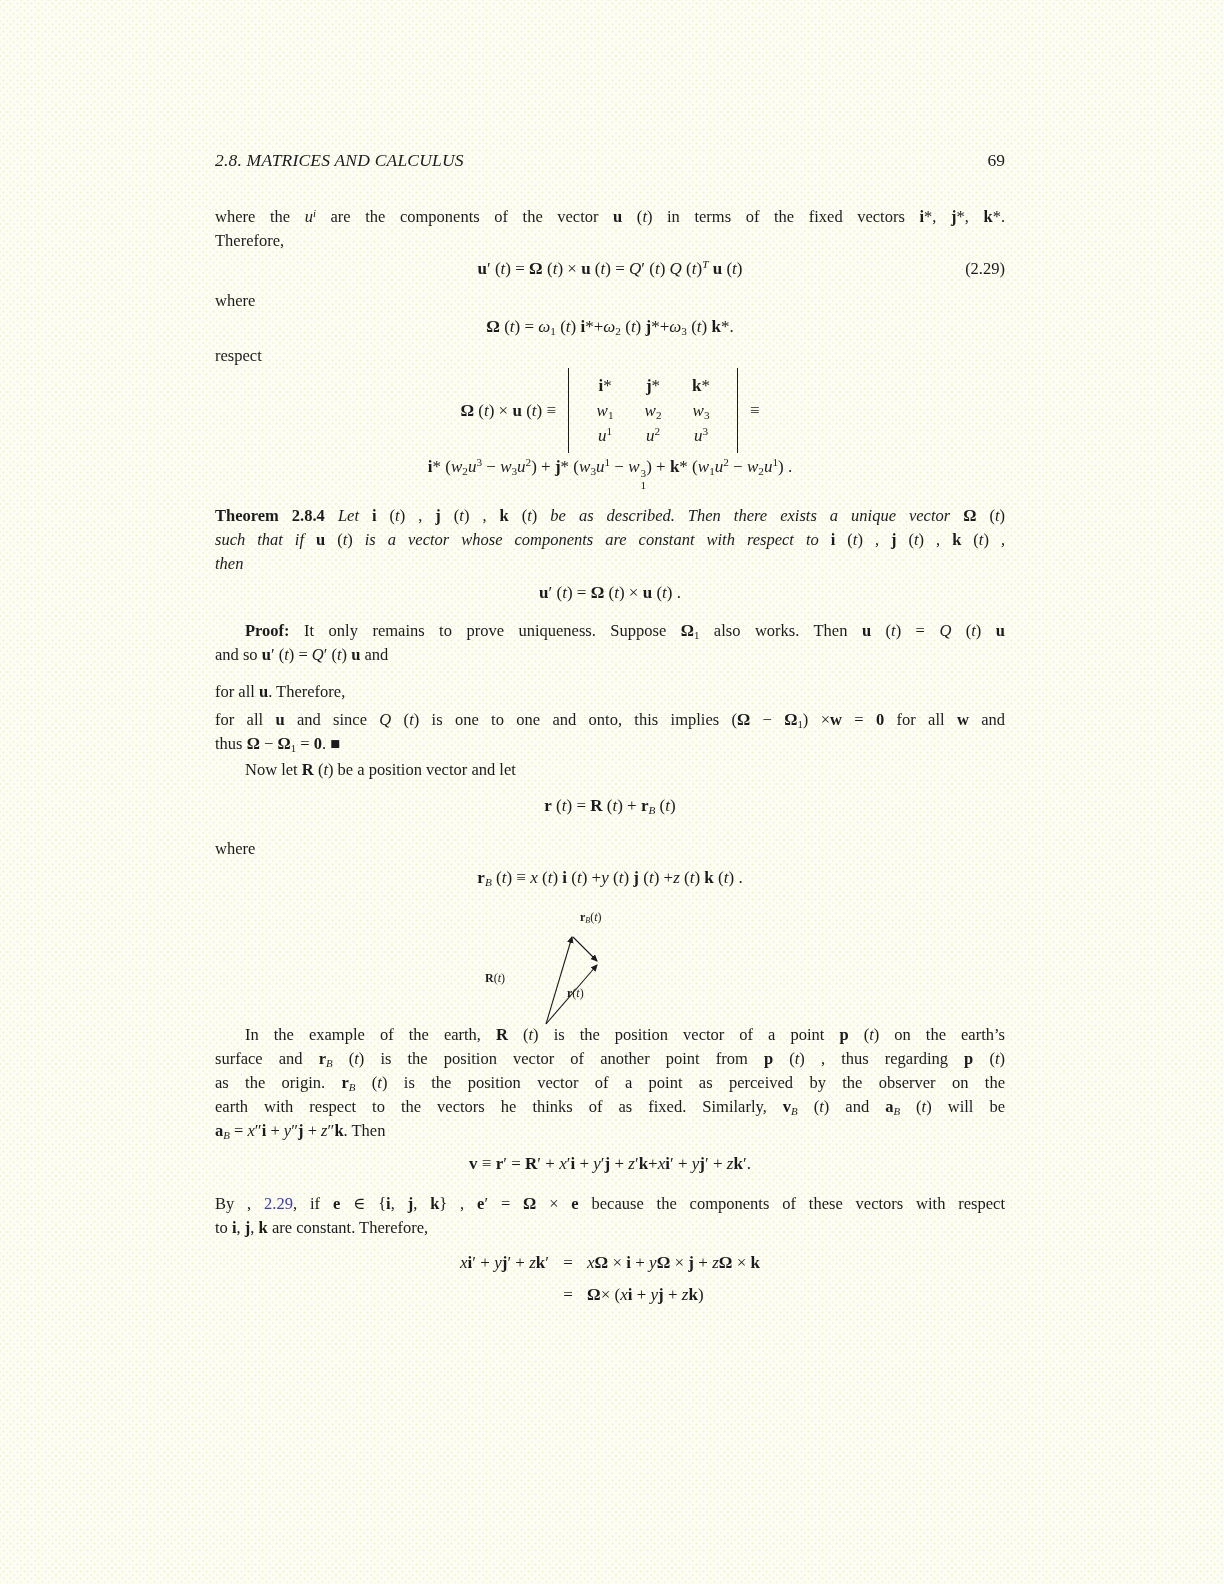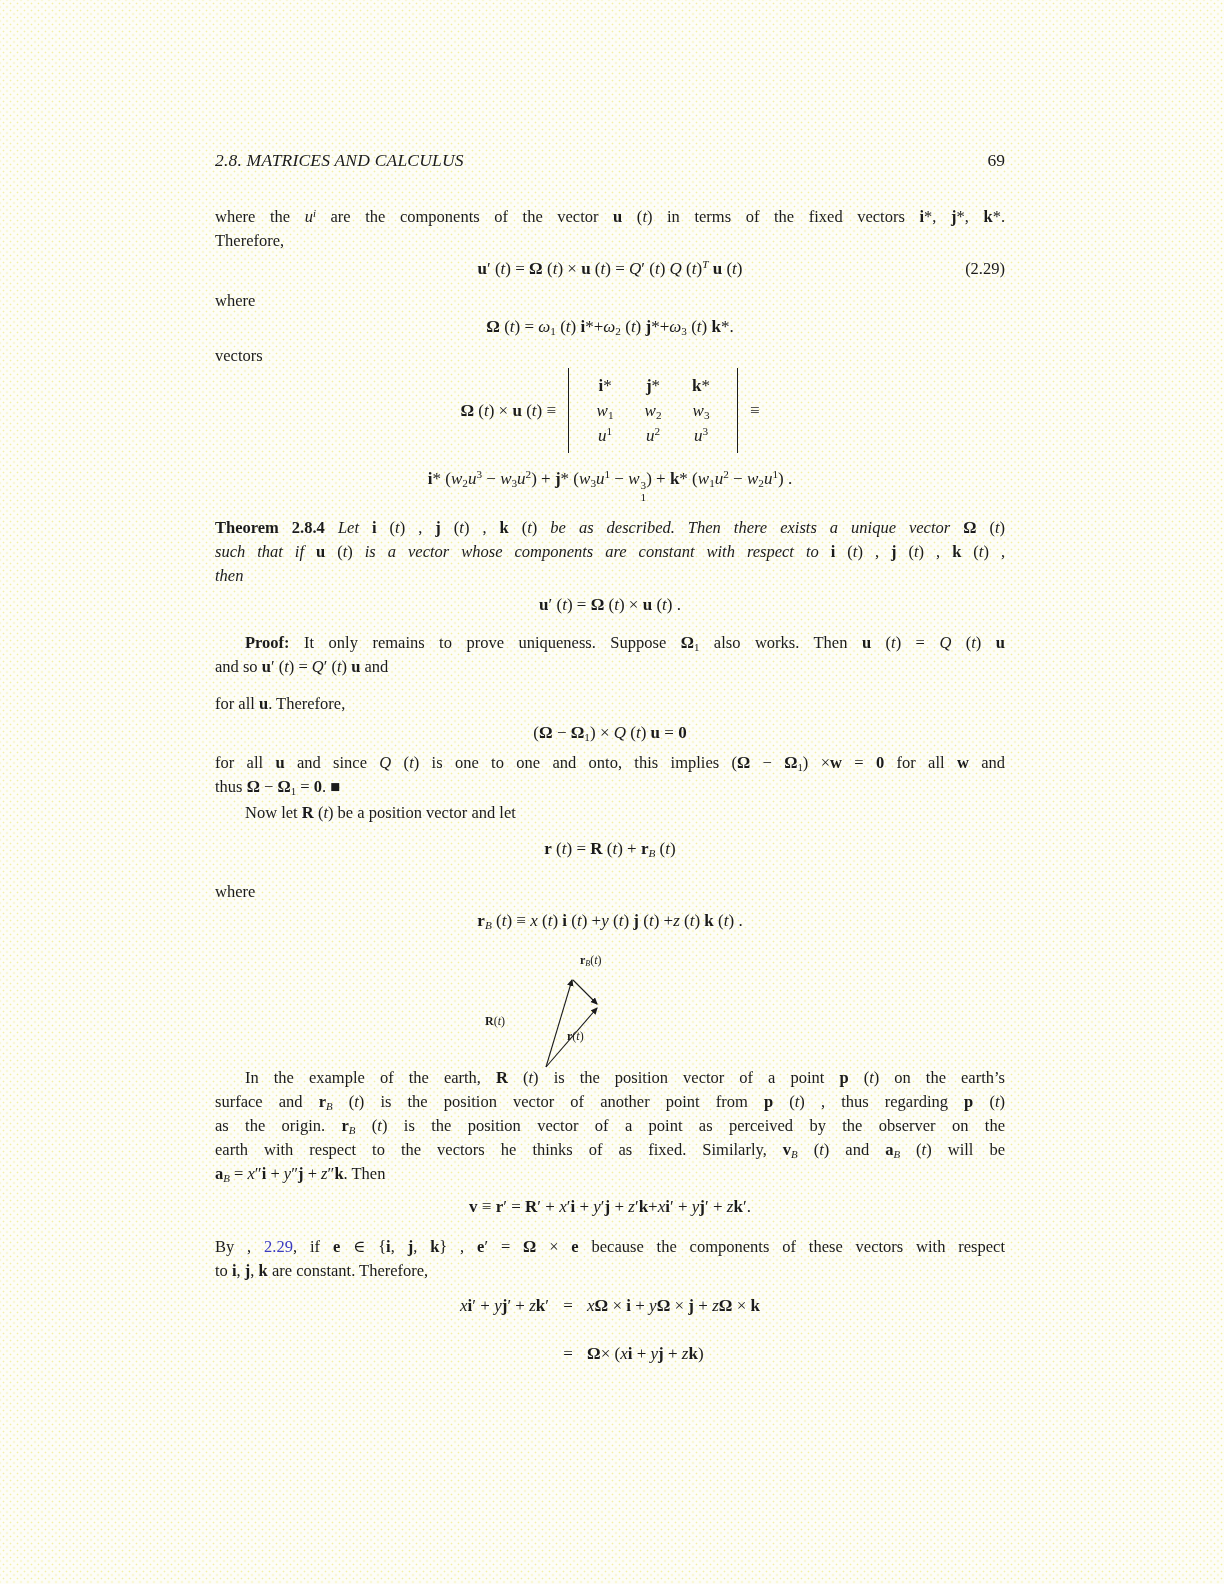--- a/index.html
+++ b/index.html
@@ -31,21 +31,21 @@
   sub{font-size:0.66em;line-height:0;vertical-align:-0.25em;}
   .ss{display:inline-flex;flex-direction:column;align-items:center;font-size:0.66em;line-height:1.05;vertical-align:-0.45em;margin-left:1px;}
   .ss span{display:block;}
   .det-wrap{display:flex;justify-content:center;align-items:center;gap:12px;line-height:25px;}
   .det-matrix{
     display:grid;grid-template-columns:repeat(3,48px);
     border-left:1.3px solid #1b1b1b;border-right:1.3px solid #1b1b1b;
     padding:5px 12px;text-align:center;
   }
   .ref-link{text-decoration:none;cursor:pointer;}
-  .align-eq{display:grid;grid-template-columns:auto 38px auto;justify-content:center;row-gap:20px;font-size:17px;line-height:28px;}
+  .align-eq{display:grid;grid-template-columns:auto 38px auto;justify-content:center;row-gap:4px;font-size:17px;line-height:28px;}
   .ar{text-align:right;}
   .ac{text-align:center;}
   .al{text-align:left;}
   .diagram{position:relative;width:330px;height:126px;margin-left:115px;}
   .diagram svg{position:absolute;left:0;top:0;}
   .dlabel{position:absolute;font-size:12px;line-height:22px;white-space:nowrap;}
 </style>
 </head>
 <body>
 
@@ -64,39 +64,39 @@
 
     <div class="eq" style="margin-top:2px">
       <span><b>u</b>′ (<i>t</i>) = <b>Ω</b> (<i>t</i>) × <b>u</b> (<i>t</i>) = <i>Q</i>′ (<i>t</i>) <i>Q</i> (<i>t</i>)<sup><i>T</i></sup> <b>u</b> (<i>t</i>)</span>
       <span class="eqtag">(2.29)</span>
     </div>
 
     <div class="para" style="margin-top:6px">where</div>
 
     <div class="eq" style="margin-top:0px"><b>Ω</b> (<i>t</i>) = <i>ω</i><sub>1</sub> (<i>t</i>) <b>i</b>*+<i>ω</i><sub>2</sub> (<i>t</i>) <b>j</b>*+<i>ω</i><sub>3</sub> (<i>t</i>) <b>k</b>*.</div>
 
-    <div class="para" style="margin-top:3px">vectors</div>
+    <div class="para" style="margin-top:3px">respect</div>
 
     <div class="eq det-wrap" style="margin-top:0px">
       <span><b>Ω</b> (<i>t</i>) × <b>u</b> (<i>t</i>) ≡</span>
       <span class="det-matrix">
         <span><b>i</b>*</span>
         <span><b>j</b>*</span>
         <span><b>k</b>*</span>
         <span><i>w</i><sub>1</sub></span>
         <span><i>w</i><sub>2</sub></span>
         <span><i>w</i><sub>3</sub></span>
         <span><i>u</i><sup>1</sup></span>
         <span><i>u</i><sup>2</sup></span>
         <span><i>u</i><sup>3</sup></span>
       </span>
       <span>≡</span>
     </div>
 
-    <div class="eq" style="margin-top:12px"><b>i</b>* (<i>w</i><sub>2</sub><i>u</i><sup>3</sup> − <i>w</i><sub>3</sub><i>u</i><sup>2</sup>) + <b>j</b>* (<i>w</i><sub>3</sub><i>u</i><sup>1</sup> − <i>w</i><span class="ss">
+    <div class="eq" style="margin-top:0px"><b>i</b>* (<i>w</i><sub>2</sub><i>u</i><sup>3</sup> − <i>w</i><sub>3</sub><i>u</i><sup>2</sup>) + <b>j</b>* (<i>w</i><sub>3</sub><i>u</i><sup>1</sup> − <i>w</i><span class="ss">
           <span>3</span>
           <span>1</span>
         </span>) + <b>k</b>* (<i>w</i><sub>1</sub><i>u</i><sup>2</sup> − <i>w</i><sub>2</sub><i>u</i><sup>1</sup>) .</div>
 
 
     <div class="para" style="margin-top:12px">
       <div class="jline"><b>Theorem 2.8.4</b> <i>Let</i> <b>i</b> (<i>t</i>) , <b>j</b> (<i>t</i>) , <b>k</b> (<i>t</i>) <i>be as described. Then there exists a unique vector</i> <b>Ω</b> (<i>t</i>)</div>
       <div class="jline"><i>such that if</i> <b>u</b> (<i>t</i>) <i>is a vector whose components are constant with respect to</i> <b>i</b> (<i>t</i>) , <b>j</b> (<i>t</i>) , <b>k</b> (<i>t</i>) ,</div>
       <div><i>then</i></div>
     </div>
@@ -104,21 +104,20 @@
     <div class="eq" style="margin-top:3px"><b>u</b>′ (<i>t</i>) = <b>Ω</b> (<i>t</i>) × <b>u</b> (<i>t</i>) .</div>
 
     <div class="para" style="margin-top:12px">
       <div class="jline indent"><b>Proof:</b> It only remains to prove uniqueness. Suppose <b>Ω</b><sub>1</sub> also works. Then <b>u</b> (<i>t</i>) = <i>Q</i> (<i>t</i>) <b>u</b></div>
       <div>and so <b>u</b>′ (<i>t</i>) = <i>Q</i>′ (<i>t</i>) <b>u</b> and</div>
     </div>
 
 
     <div class="para" style="margin-top:13px">for all <b>u</b>. Therefore,</div>
 
-    <div class="eq" style="margin-top:3px">(<b>Ω</b> − <b>Ω</b><sub>1</sub>) × <i>Q</i> (<i>t</i>) <b>u</b> = <b>0</b></div>
 
     <div class="para" style="margin-top:4px">
       <div class="jline">for all <b>u</b> and since <i>Q</i> (<i>t</i>) is one to one and onto, this implies (<b>Ω</b> − <b>Ω</b><sub>1</sub>) ×<b>w</b> = <b>0</b> for all <b>w</b> and</div>
       <div>thus <b>Ω</b> − <b>Ω</b><sub>1</sub> = <b>0</b>. ■</div>
     </div>
 
     <div class="para indent" style="margin-top:2px">Now let <b>R</b> (<i>t</i>) be a position vector and let</div>
 
     <div class="eq" style="margin-top:10px"><b>r</b> (<i>t</i>) = <b>R</b> (<i>t</i>) + <b>r</b><sub><i>B</i></sub> (<i>t</i>)</div>
 

